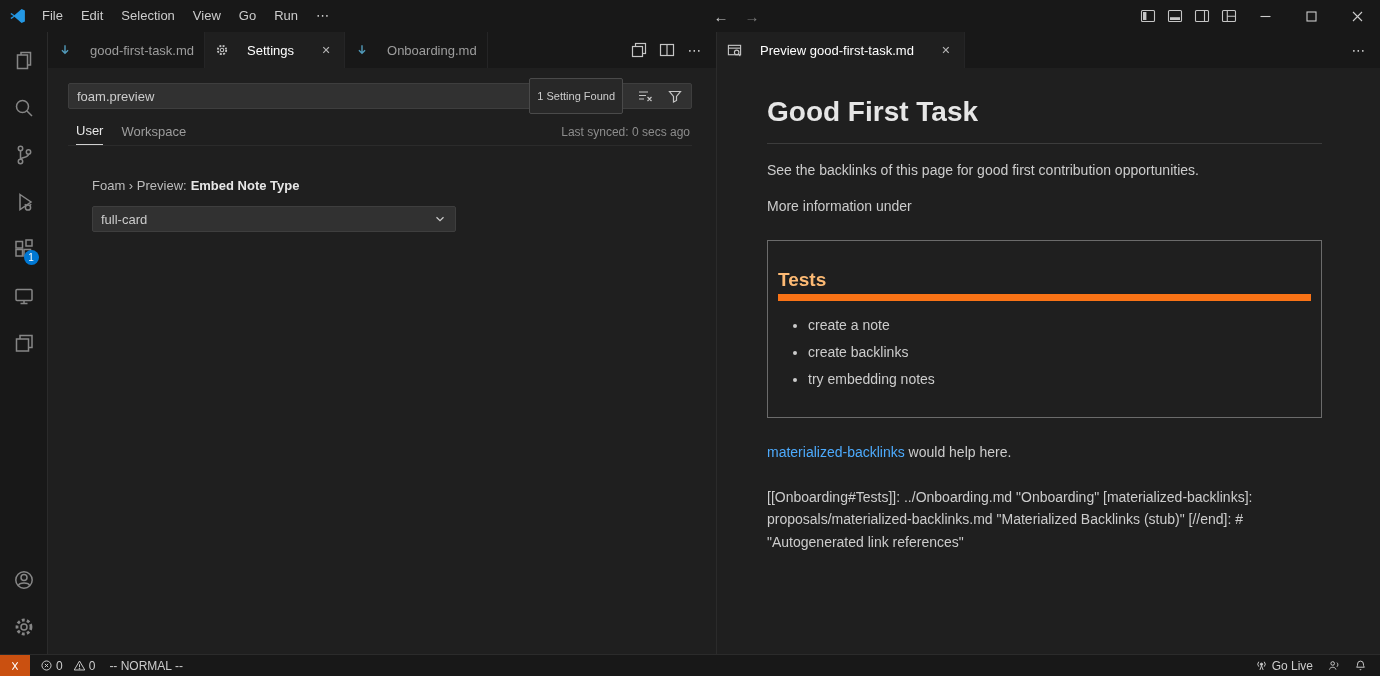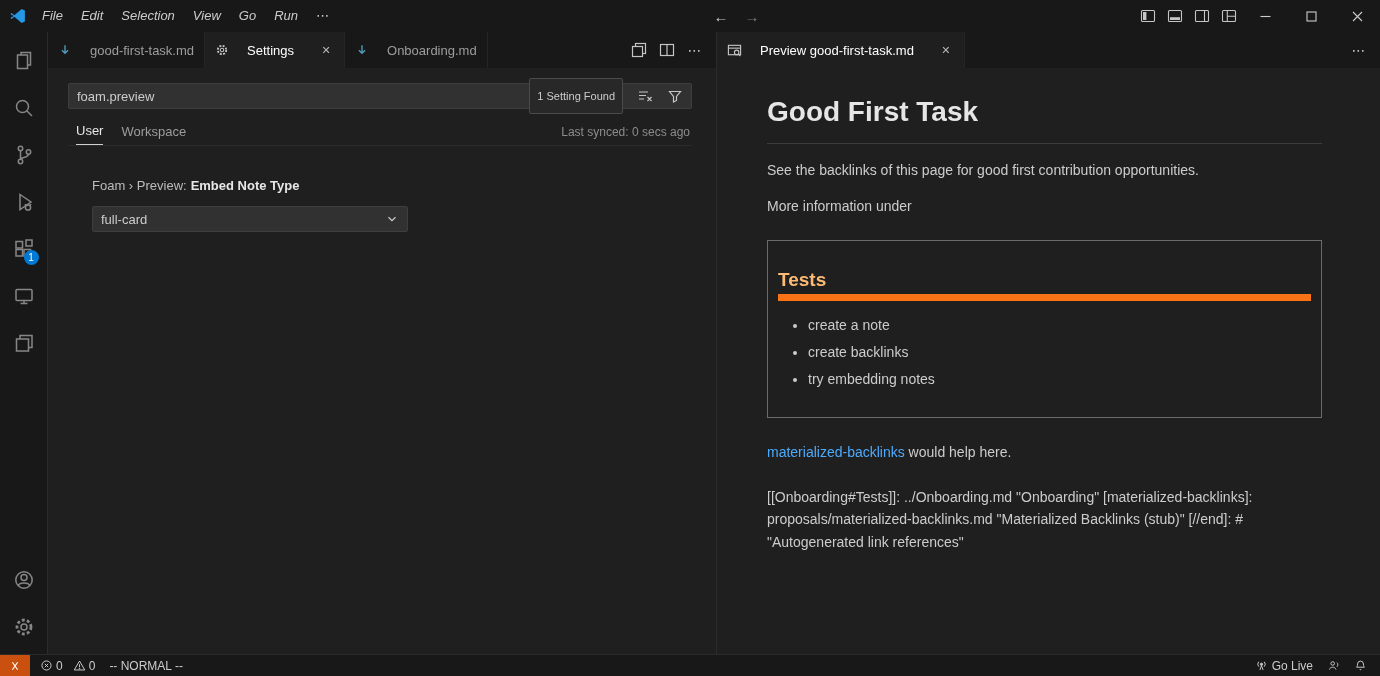--- a/index.html
+++ b/index.html
@@ -2,21 +2,21 @@
 <html><head>
 <meta charset="utf-8">
 <style>
   * { margin:0; padding:0; box-sizing:border-box; }
   html,body { width:1380px; height:676px; overflow:hidden; background:#1f1f1f; }
   body { font-family:"Liberation Sans","DejaVu Sans",sans-serif; color:#cccccc; font-size:13px; }
   svg { display:block; }
   .window { width:1380px; height:676px; display:flex; flex-direction:column; background:#1f1f1f; }
 
   
-  .titlebar { height:32px; background:#181818; display:flex; align-items:center; flex:none;font-style:italic; }
+  .titlebar { height:32px; background:#181818; display:flex; align-items:center; flex:none; }
   .tb-left { display:flex; align-items:center; padding-left:9px; flex:none; }
   .menus { display:flex; align-items:center; margin-left:6px; }
   .menu { padding:0 9px; line-height:32px; color:#cccccc; font-size:13px; cursor:default; }
   .menu.more { color:#cccccc; letter-spacing:1px; }
   .tb-center { flex:1; display:flex; align-items:center; justify-content:center; gap:6px; min-width:0; }
   .nav-arrow { color:#cccccc; font-size:15px; padding:0 5px; }
   .nav-arrow.dim { color:#7a7a7a; }
   .command-center { width:530px; height:22px; background:#2a2a2a; border:1px solid #424242; border-radius:5px;
     display:flex; align-items:center; justify-content:center; gap:6px; color:#9d9d9d; font-size:12px; }
   .tb-right { display:flex; align-items:center; height:32px; flex:none; }
@@ -51,21 +51,21 @@
   .search-text { flex:1; }
   .count-badge { background:#282828; border:1px solid #4a4a4a; border-radius:2px; color:#cccccc; font-size:11px; padding:11px 7px; white-space:nowrap; }
   .scope-row { display:flex; align-items:flex-end; margin-top:14px; padding:0 2px 0 8px; border-bottom:1px solid #2b2b2b; }
   .scope-tab { margin-right:18px; padding-bottom:6px; font-size:13px; color:#9d9d9d; }
   .scope-tab.active { color:#e7e7e7; border-bottom:1px solid #d0d0d0; }
   .sync { margin-left:auto; font-size:12px; color:#8c8c8c; padding-bottom:6px; }
   .setting { margin-top:32px; padding-left:24px; }
   .setting-title { font-size:13px; }
   .setting-cat { color:#bcbcbc; margin-right:4px; }
   .setting-name { color:#e7e7e7; font-weight:700; }
-  .dropdown { margin-top:13px; width:316px; height:26px; background:#313131; border:1px solid #3e3e3e; border-radius:2px;
+  .dropdown { margin-top:13px; width:364px; height:26px; background:#313131; border:1px solid #3e3e3e; border-radius:2px;
     display:flex; align-items:center; justify-content:space-between; padding:0 8px; color:#cccccc; font-size:13px; }
 
   
   .preview-body { flex:1; background:#1f1f1f; padding:22px 58px 0 50px; color:#cccccc; font-size:14px; line-height:1.55; overflow:hidden; }
   .md-h1 { font-size:28px; font-weight:600; color:#e6e6e6; padding-bottom:10px; border-bottom:1px solid #3c3c3c; margin-bottom:16px; }
   .md-p { margin:14px 0; }
   .embed-card { border:1px solid #6b6b6b; margin-top:22px; padding:6px 10px 22px 10px; }
   .card-title { font-size:19px; font-weight:700; color:#fdba74; margin-top:18px; border-bottom:7px solid #f97316; }
   .embed-card ul { margin:14px 0 0 0; padding-left:30px; }
   .embed-card li { margin:5px 0; }

